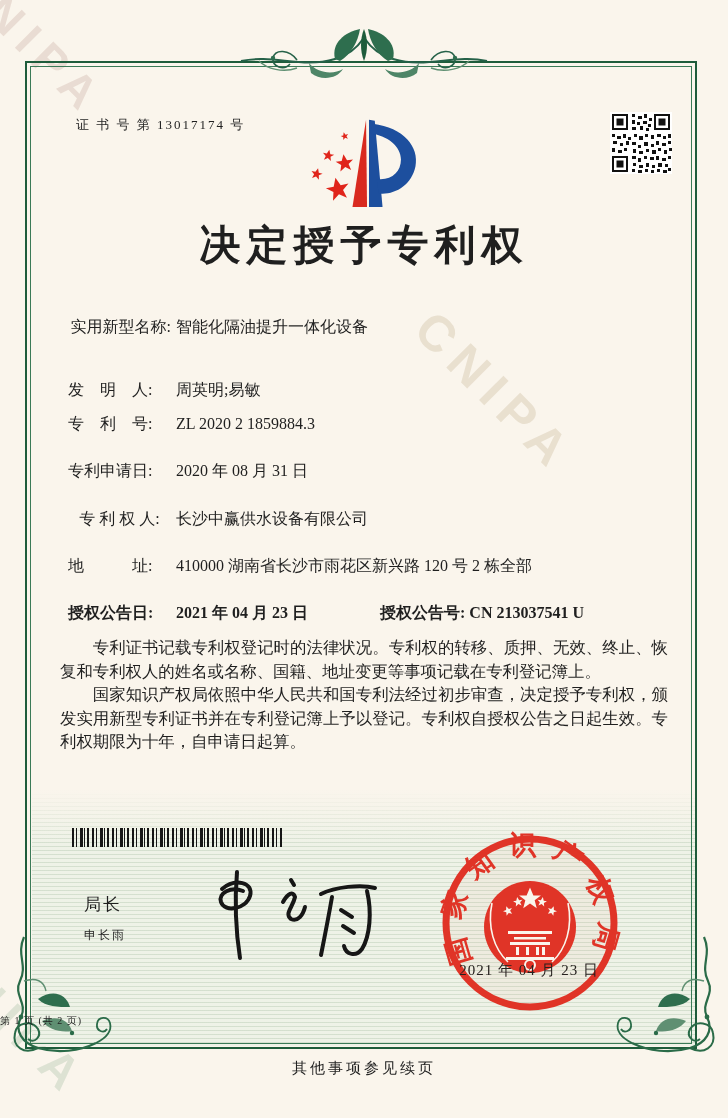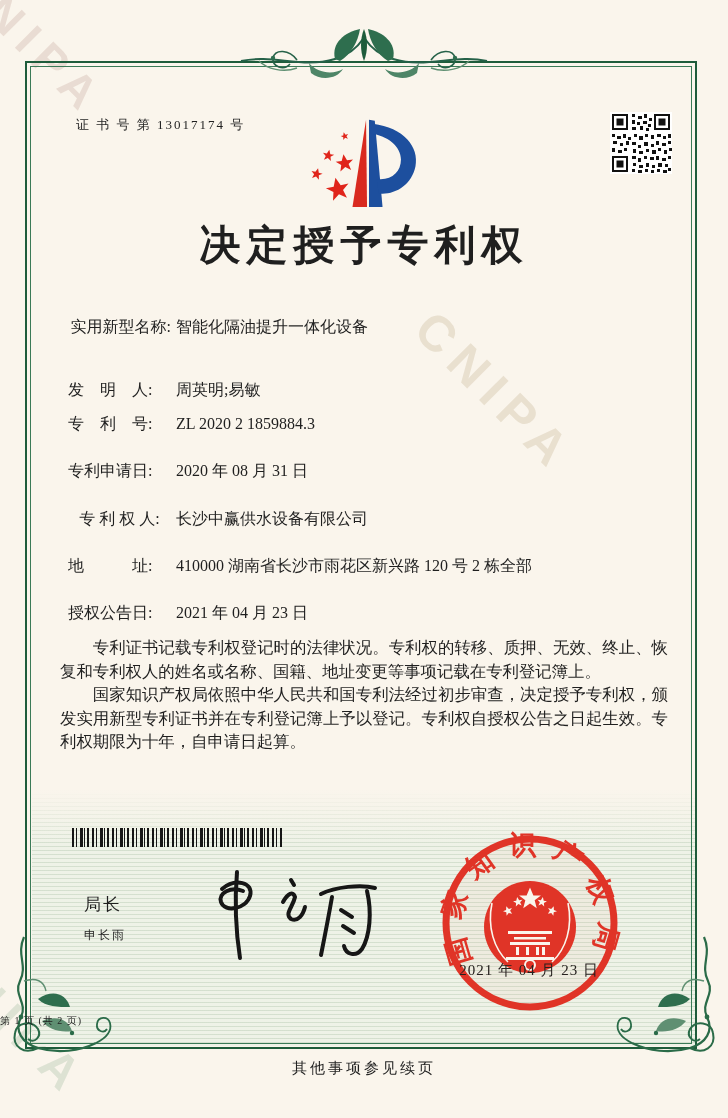--- a/index.html
+++ b/index.html
@@ -225,22 +225,26 @@
 </div>
 <div class="field-row" style="top:461px;">
   <span class="field-label">专利申请日:</span><span class="field-value">2020 年 08 月 31 日</span>
 </div>
 <div class="field-row" style="top:509px;text-align:center;">
   <span class="field-label">专 利 权 人:</span><span class="field-value">长沙中赢供水设备有限公司</span>
 </div>
 <div class="field-row" style="top:556px;">
   <span class="field-label">地　　　址:</span><span class="field-value">410000 湖南省长沙市雨花区新兴路 120 号 2 栋全部</span>
 </div>
-<div class="field-row" style="top:603px;">
+<div class="field-row" style="top:603px;font-weight:bold;">
   <span class="field-label">授权公告日:</span><span class="field-value">2021 年 04 月 23 日</span>
+  <span class="grant-no">
+    <span>授权公告号:</span>
+    <span>CN 213037541 U</span>
+  </span>
 </div>
 
 <div class="abs paras">
   <p>专利证书记载专利权登记时的法律状况。专利权的转移、质押、无效、终止、恢复和专利权人的姓名或名称、国籍、地址变更等事项记载在专利登记簿上。</p>
   <p>国家知识产权局依照中华人民共和国专利法经过初步审查，决定授予专利权，颁发实用新型专利证书并在专利登记簿上予以登记。专利权自授权公告之日起生效。专利权期限为十年，自申请日起算。</p>
 </div>
 
 <div class="abs barcode"></div>
 
 <div class="abs officer-title">局长</div>

